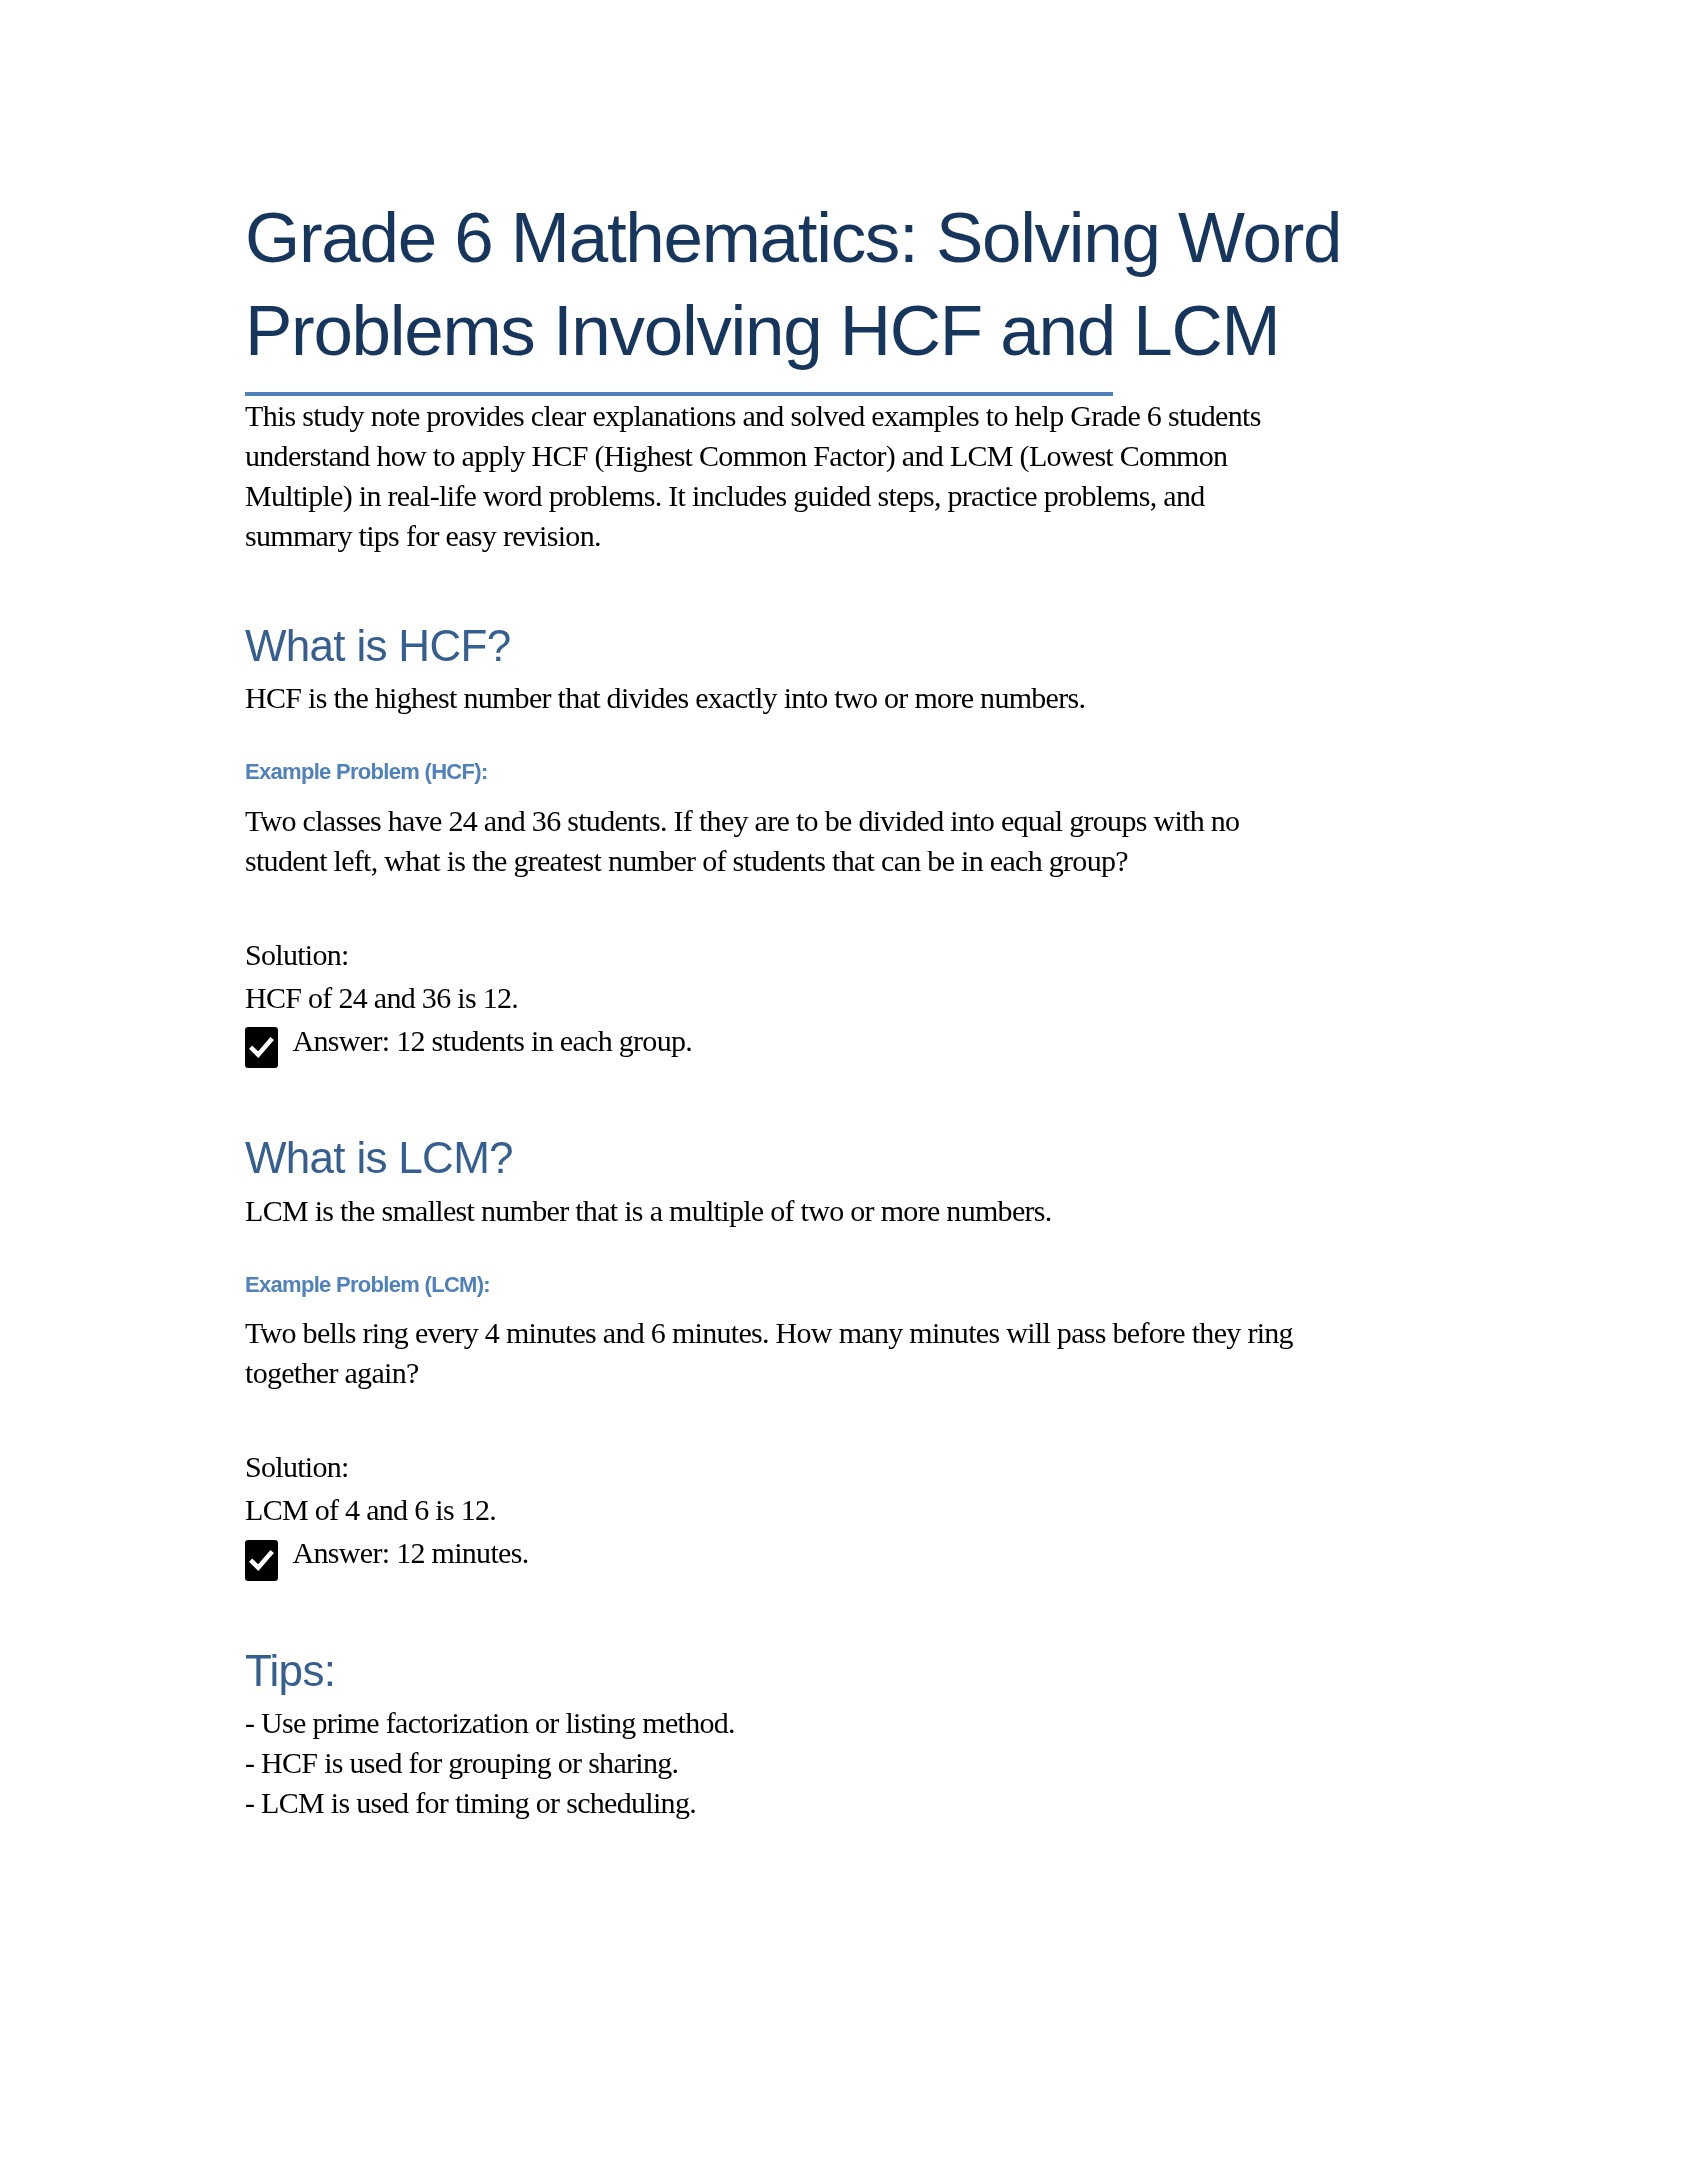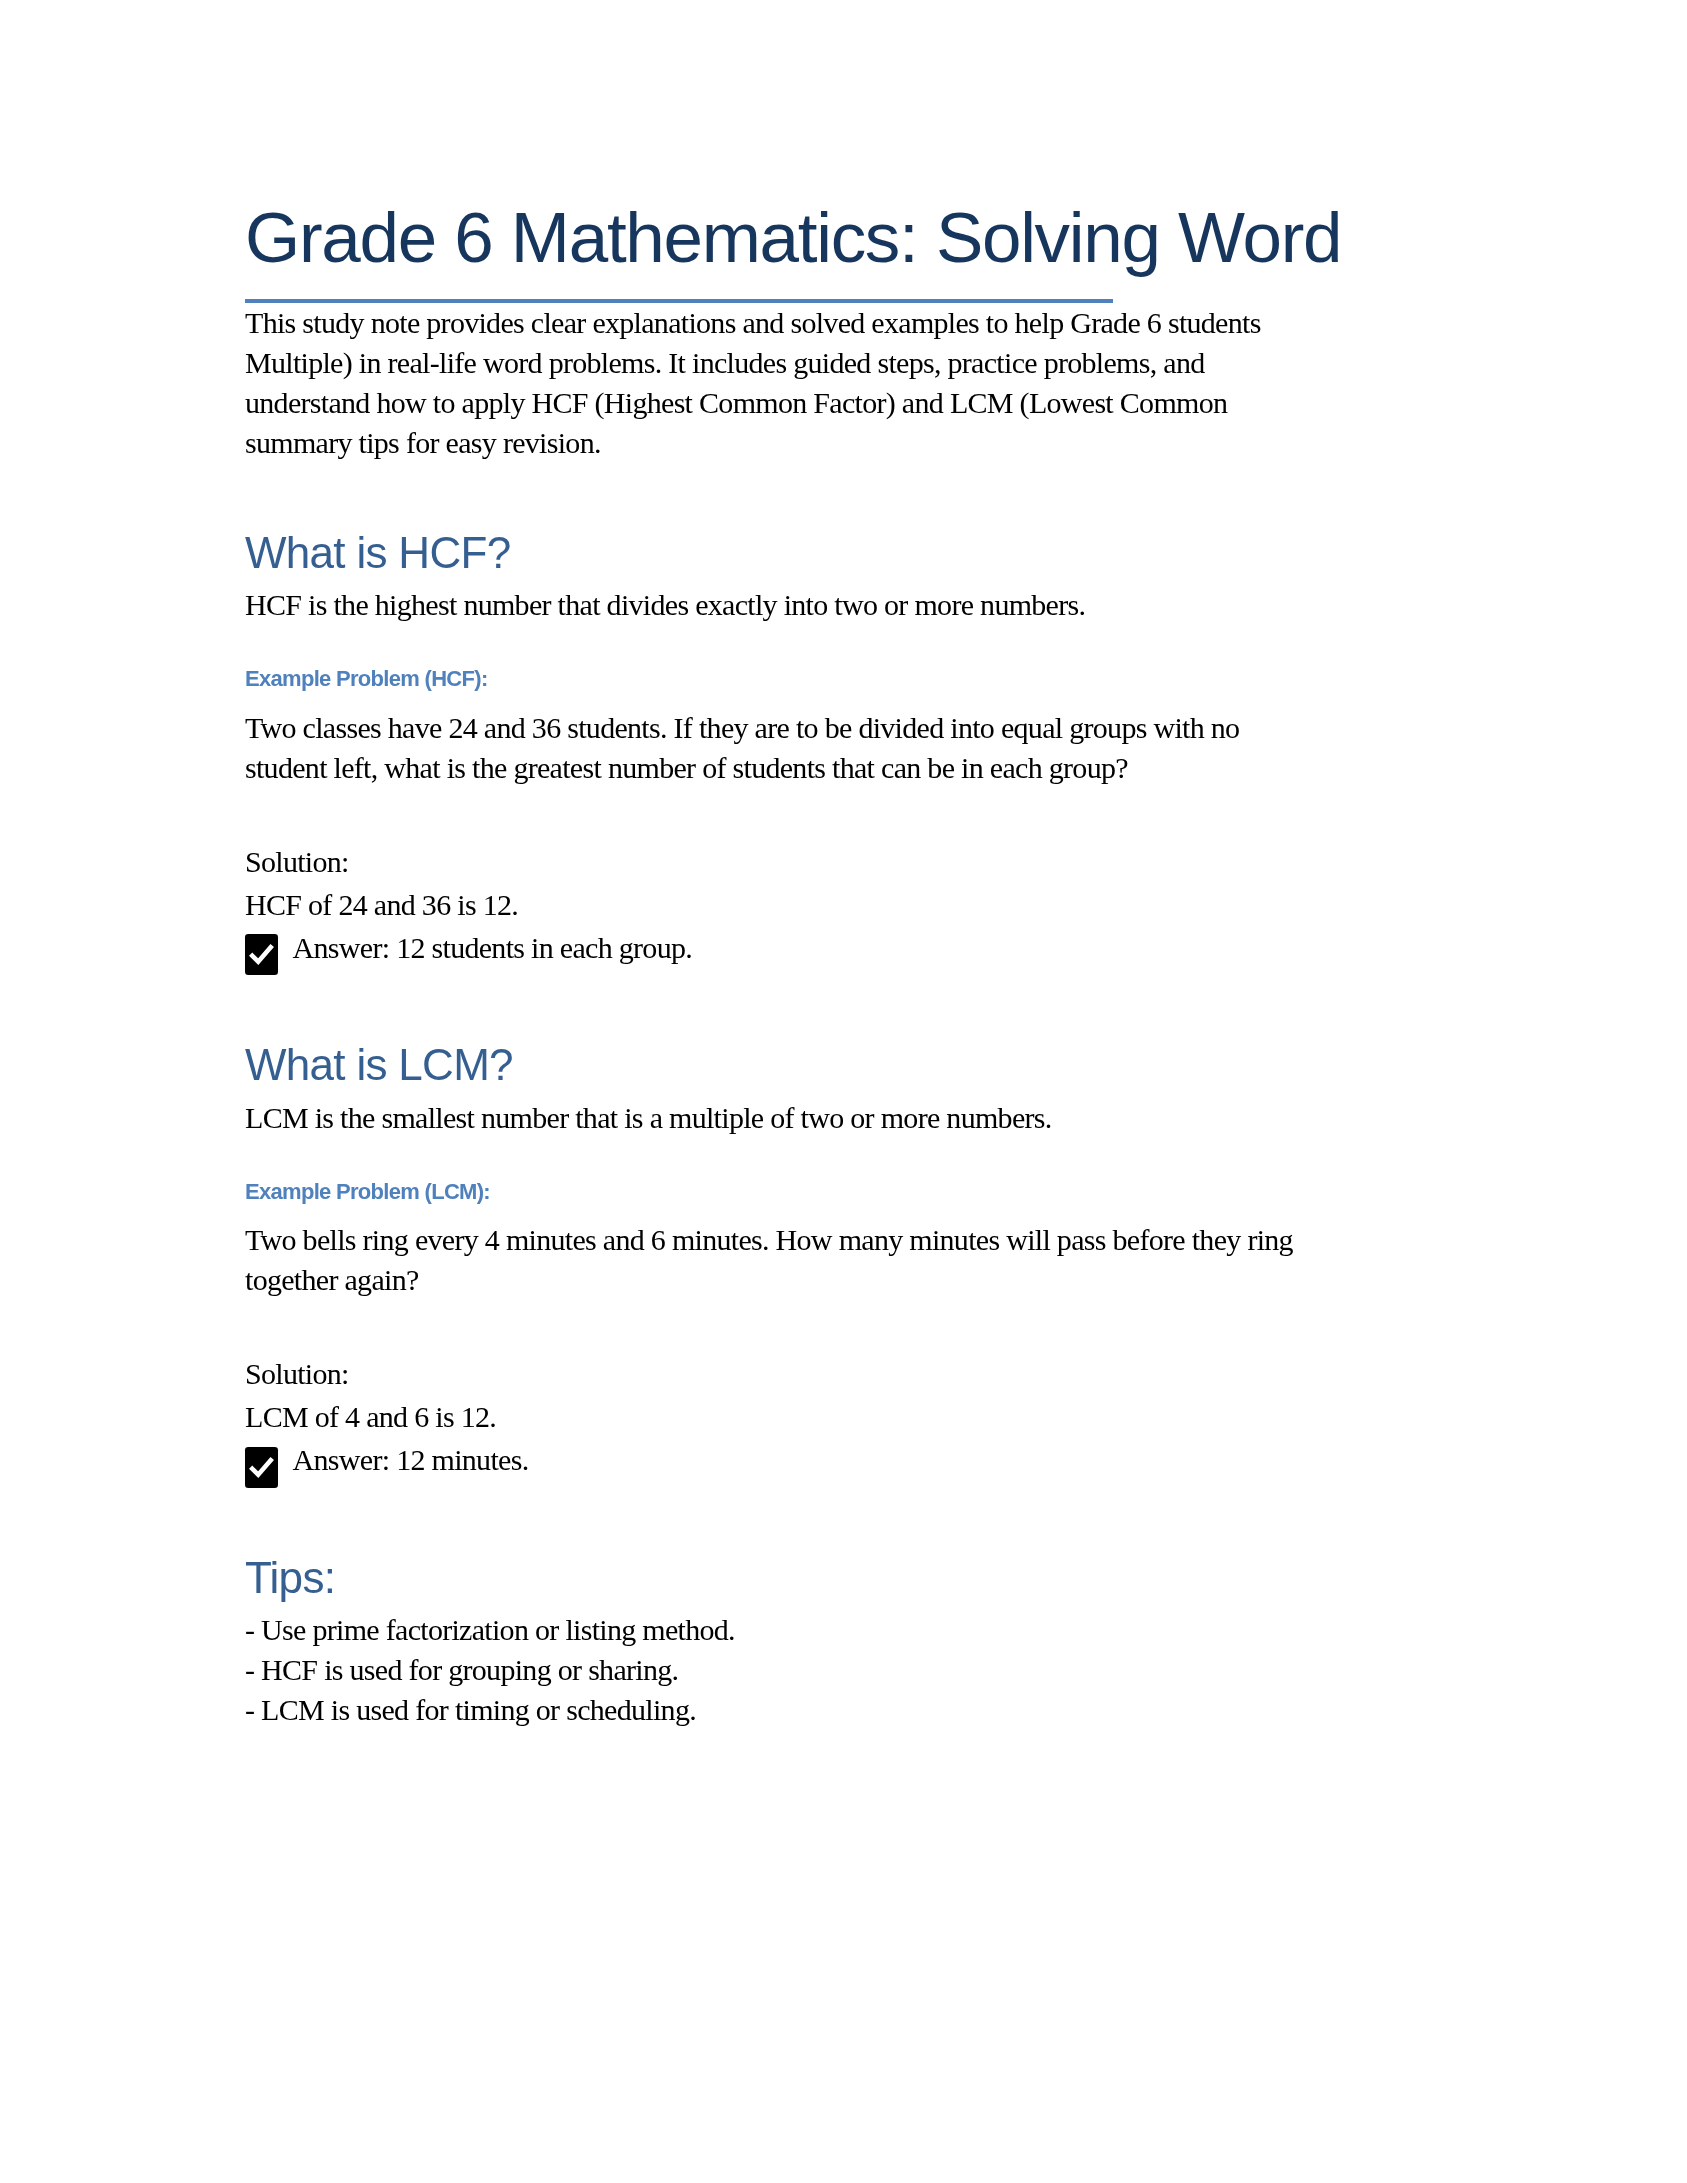--- a/index.html
+++ b/index.html
@@ -79,26 +79,27 @@
   .check-box svg{display:block;}
   .tips-list{line-height:40px;}
 </style>
 </head>
 <body>
 
 <div class="page">
 
   <div class="doc-title">
     <div class="title-line">Grade 6 Mathematics: Solving Word</div>
+    <div class="title-line">Problems Involving HCF and LCM</div>
   </div>
 
   <div class="intro body-text">
     <div class="line">This study note provides clear explanations and solved examples to help Grade 6 students</div>
+    <div class="line">understand how to apply HCF (Highest Common Factor) and LCM (Lowest Common</div>
     <div class="line">Multiple) in real-life word problems. It includes guided steps, practice problems, and</div>
-    <div class="line">understand how to apply HCF (Highest Common Factor) and LCM (Lowest Common</div>
     <div class="line">summary tips for easy revision.</div>
   </div>
 
   <div>
     <div class="h1">What is HCF?</div>
     <div class="body-text line">HCF is the highest number that divides exactly into two or more numbers.</div>
 
     <div class="h2">Example Problem (HCF):</div>
     <div class="body-text">
       <div class="line">Two classes have 24 and 36 students. If they are to be divided into equal groups with no</div>

